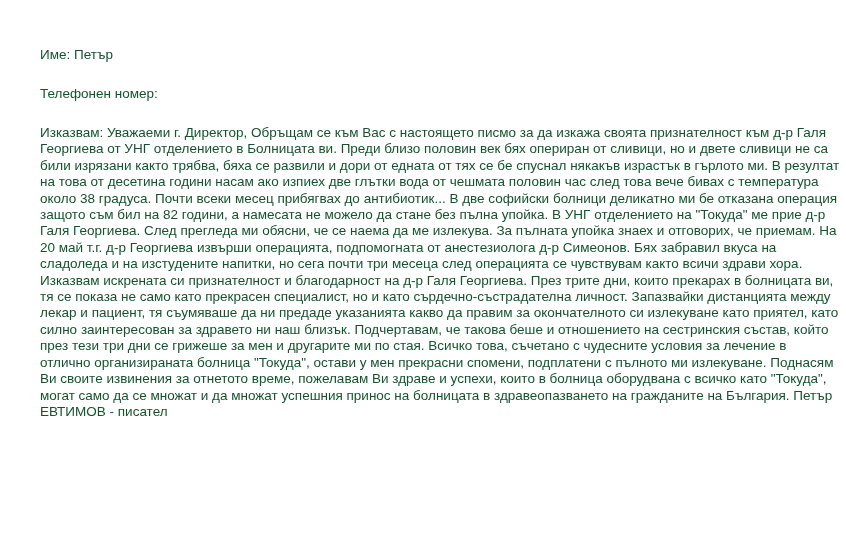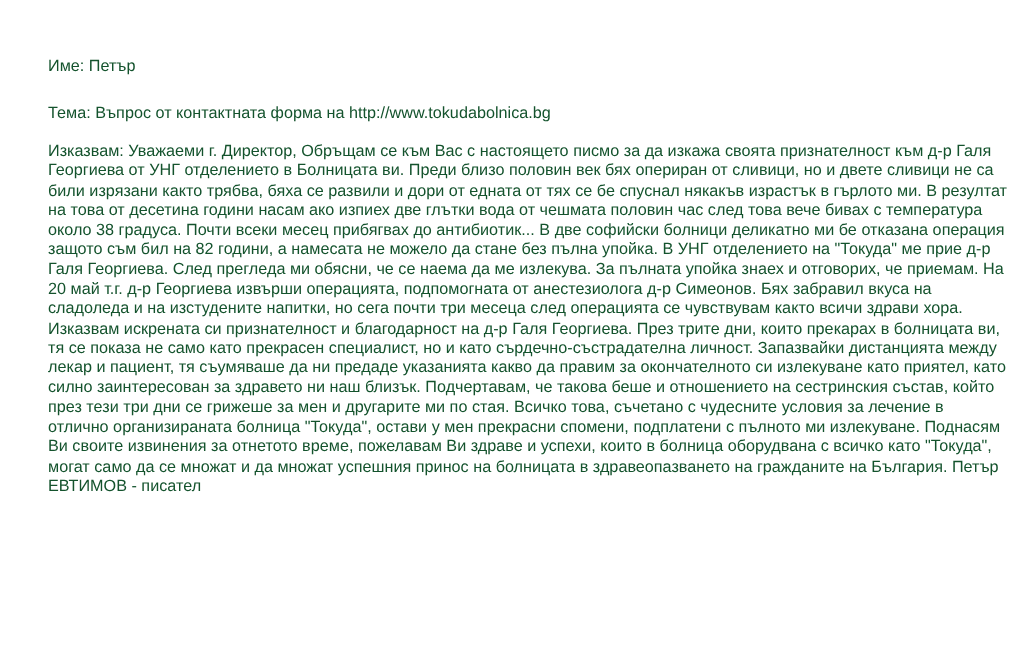--- a/index.html
+++ b/index.html
@@ -47,25 +47,25 @@
 <body>
 
 <div class="doc">
 
   <p class="field">
     <span class="lbl">Име:</span>
     <span class="val">Петър</span>
   </p>
 
 
+  <p class="field">
+    <span class="lbl">Телефонен номер:</span>
+    <span class="val"></span>
+  </p>
 
 
-  <p class="field subject">
-    <span class="lbl">Тема:</span>
-    <span class="val">Въпрос от контактната форма на http://www.tokudabolnica.bg</span>
-  </p>
 
   <p class="field message">
     <span class="lbl">Изказвам:</span>
     <span class="val">Уважаеми г. Директор, Обръщам се към Вас с настоящето писмо за да изкажа своята признателност към д-р Галя Георгиева от УНГ отделението в Болницата ви. Преди близо половин век бях опериран от сливици, но и двете сливици не са били изрязани както трябва, бяха се развили и дори от едната от тях се бе спуснал някакъв израстък в гърлото ми. В резултат на това от десетина години насам ако изпиех две глътки вода от чешмата половин час след това вече бивах с температура около 38 градуса. Почти всеки месец прибягвах до антибиотик... В две софийски болници деликатно ми бе отказана операция защото съм бил на 82 години, а намесата не можело да стане без пълна упойка. В УНГ отделението на "Токуда" ме прие д-р Галя Георгиева. След прегледа ми обясни, че се наема да ме излекува. За пълната упойка знаех и отговорих, че приемам. На 20 май т.г. д-р Георгиева извърши операцията, подпомогната от анестезиолога д-р Симеонов. Бях забравил вкуса на сладоледа и на изстудените напитки, но сега почти три месеца след операцията се чувствувам както всичи здрави хора. Изказвам искрената си признателност и благодарност на д-р Галя Георгиева. През трите дни, които прекарах в болницата ви, тя се показа не само като прекрасен специалист, но и като сърдечно-състрадателна личност. Запазвайки дистанцията между лекар и пациент, тя съумяваше да ни предаде указанията какво да правим за окончателното си излекуване като приятел, като силно заинтересован за здравето ни наш близък. Подчертавам, че такова беше и отношението на сестринския състав, който през тези три дни се грижеше за мен и другарите ми по стая. Всичко това, съчетано с чудесните условия за лечение в отлично организираната болница "Токуда", остави у мен прекрасни спомени, подплатени с пълното ми излекуване. Поднасям Ви своите извинения за отнетото време, пожелавам Ви здраве и успехи, които в болница оборудвана с всичко като "Токуда", могат само да се множат и да множат успешния принос на болницата в здравеопазването на гражданите на България. Петър ЕВТИМОВ - писател</span>
   </p>
 
 </div>
 
 </body></html>

